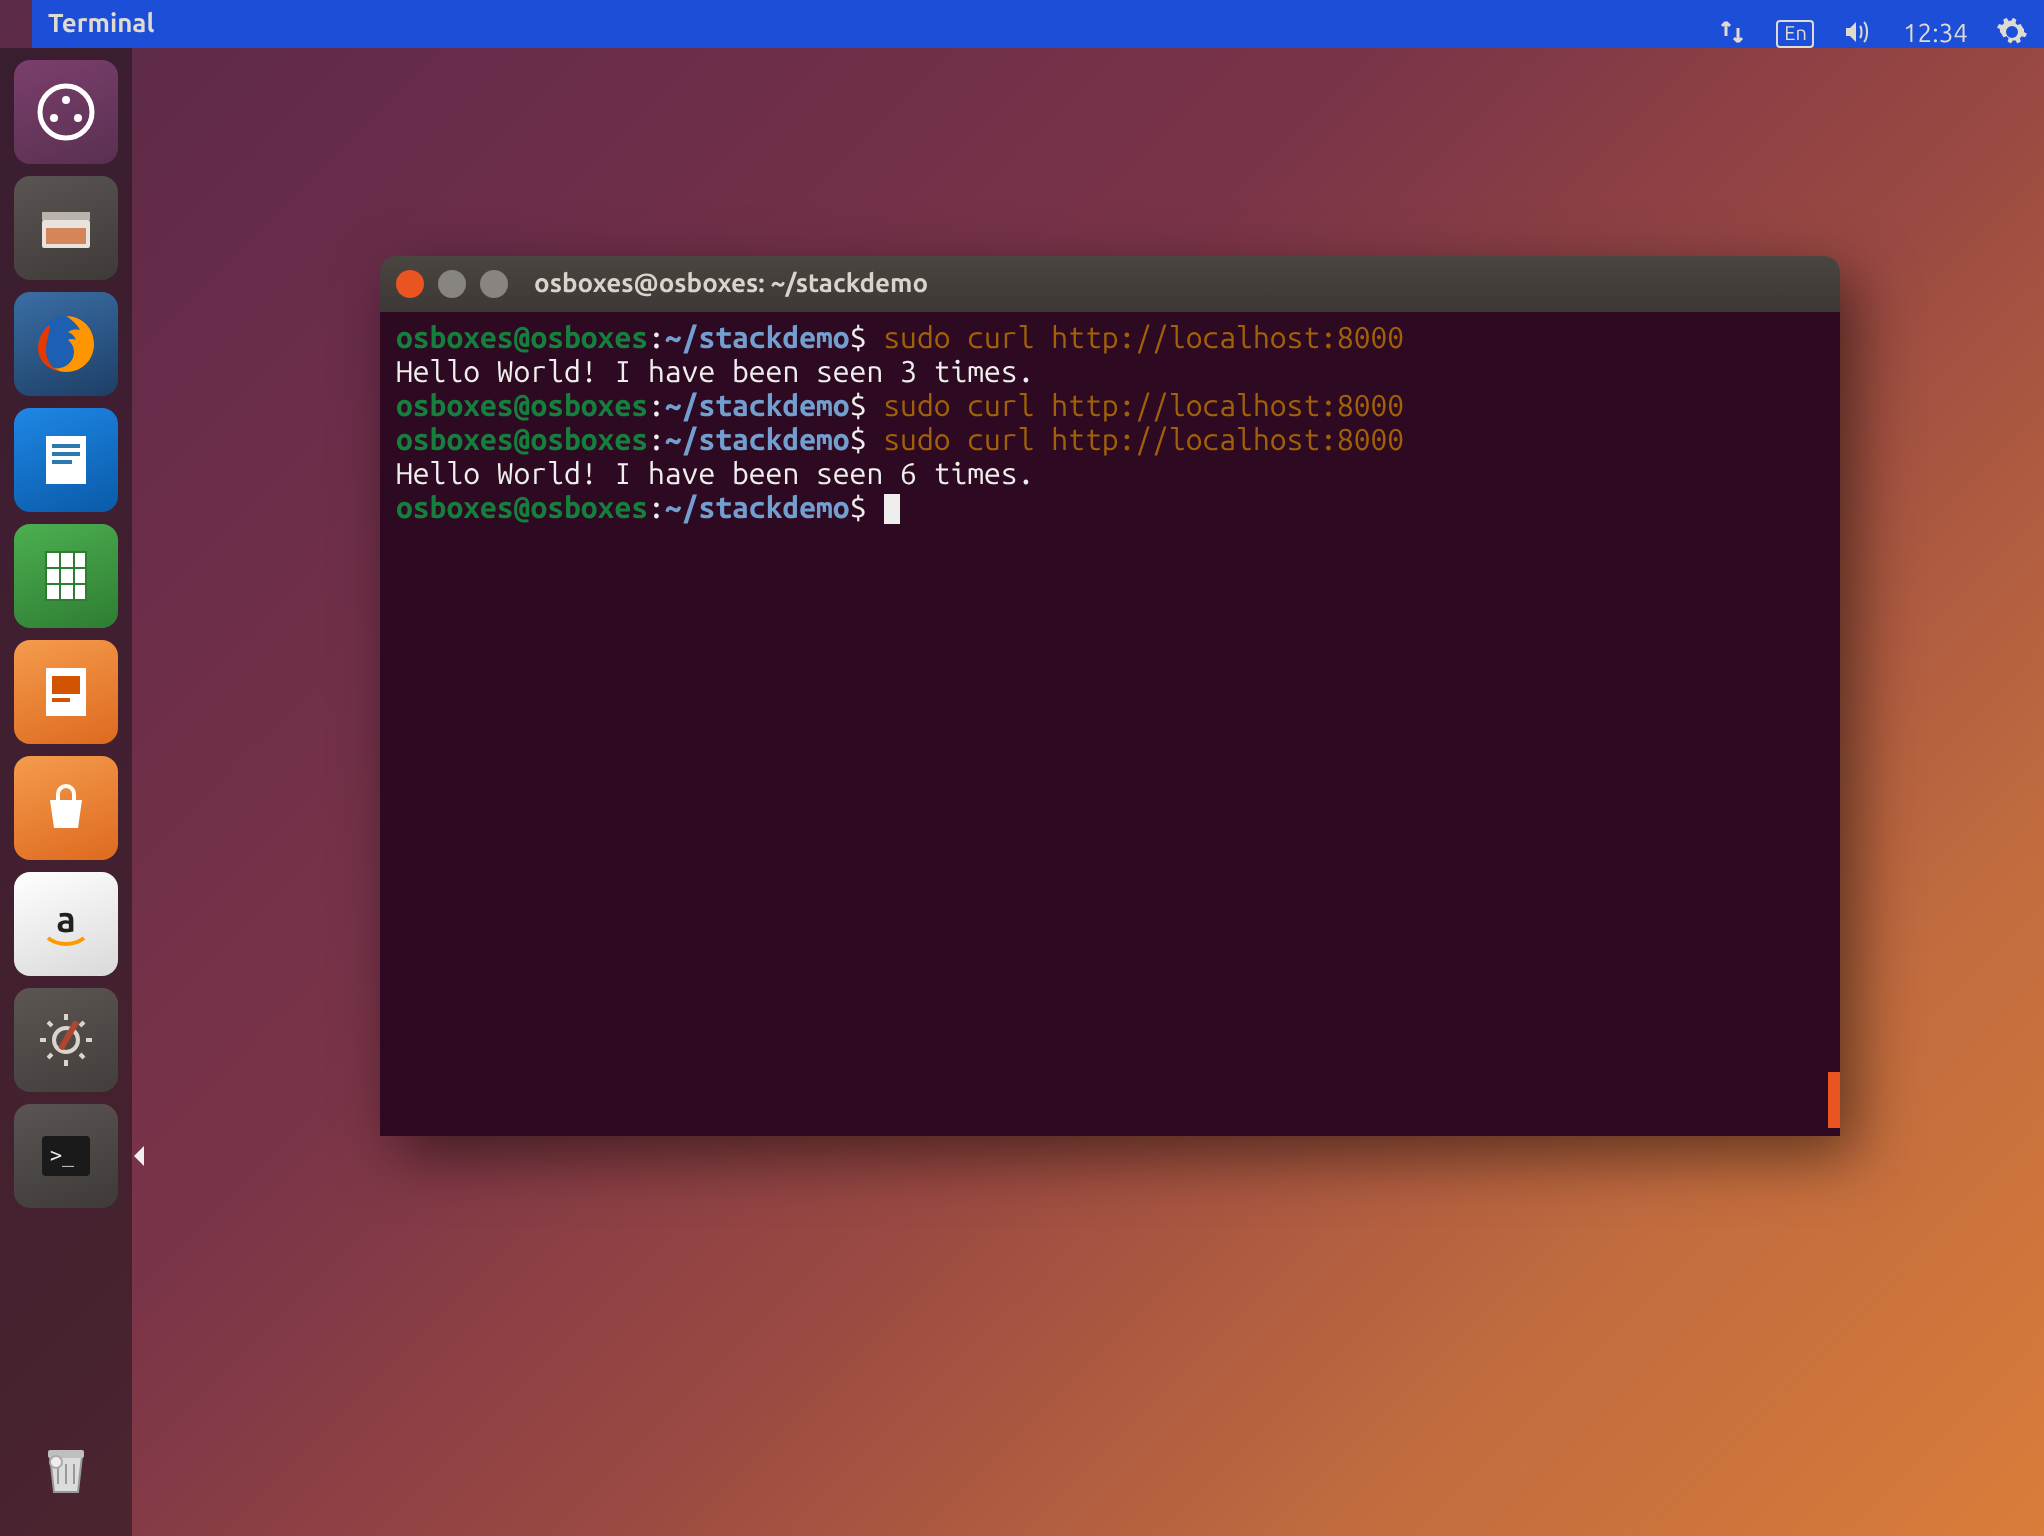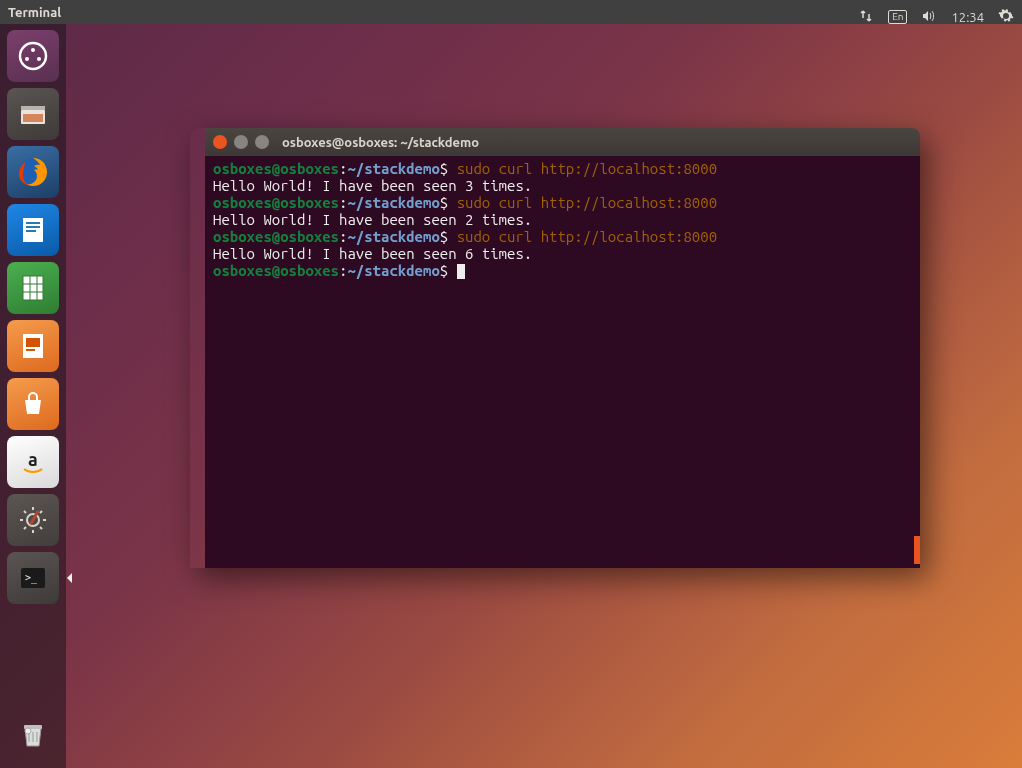--- a/index.html
+++ b/index.html
@@ -7,23 +7,23 @@
   width: 1022px;
   height: 768px;
   font-family: Ubuntu, "Segoe UI", sans-serif;
   overflow: hidden;
   background: linear-gradient(135deg, #5b2a47 0%, #6b2d4a 20%, #7a3448 40%, #9b4a42 60%, #c16b3f 80%, #d97d3a 100%);
   position: relative;
 }
 
 .top-panel {
   position: absolute;
-  top: 0; left: 0; right: 0;
+  top: 0; left: 16px; right: 0;
   height: 24px;
-  background: #404040;
+  background: #1d4ed8;
   color: #dfdbd2;
   display: flex;
   align-items: center;
   padding: 0 8px;
   font-size: 13px;
 }
 .top-panel .app-title { font-weight: bold; }
 .top-panel .spacer { flex: 1; }
 .indicator {
   display: inline-flex;
@@ -86,21 +86,20 @@
 
 .terminal-window {
   position: absolute;
   left: 190px;
   top: 128px;
   width: 730px;
   height: 440px;
   border-radius: 8px 8px 0 0;
   box-shadow: 8px 10px 30px rgba(0,0,0,0.5);
   overflow: hidden;
-  padding-left: 15px;
 }
 .titlebar {
   height: 28px;
   background: linear-gradient(#4b4541, #3c3835);
   display: flex;
   align-items: center;
   padding: 0 8px;
   gap: 7px;
   color: #d9d5cd;
   font-size: 13px;
@@ -266,18 +265,17 @@
   <div class="titlebar">
     <span class="win-btn win-close"></span>
     <span class="win-btn win-min"></span>
     <span class="win-btn win-max"></span>
     <span class="title">osboxes@osboxes: ~/stackdemo</span>
   </div>
   <div class="terminal-body" id="terminal-body">
       <div class="line"><span class="prompt-user">osboxes@osboxes</span><span class="prompt-dollar">:</span><span class="prompt-path">~/stackdemo</span><span class="prompt-dollar">$ </span><span class="cmd">sudo curl http://localhost:8000</span></div>
       <div class="line output">Hello World! I have been seen 3 times.</div>
       <div class="line"><span class="prompt-user">osboxes@osboxes</span><span class="prompt-dollar">:</span><span class="prompt-path">~/stackdemo</span><span class="prompt-dollar">$ </span><span class="cmd">sudo curl http://localhost:8000</span></div>
-      <div class="line output">Hello World! I have been seen 2 times.</div>
       <div class="line"><span class="prompt-user">osboxes@osboxes</span><span class="prompt-dollar">:</span><span class="prompt-path">~/stackdemo</span><span class="prompt-dollar">$ </span><span class="cmd">sudo curl http://localhost:8000</span></div>
       <div class="line output">Hello World! I have been seen 6 times.</div>
       <div class="line"><span class="prompt-user">osboxes@osboxes</span><span class="prompt-dollar">:</span><span class="prompt-path">~/stackdemo</span><span class="prompt-dollar">$ </span><span class="cmd"></span><span class="cursor"></span></div>
     </div>
 </div>
 
 </body></html>

